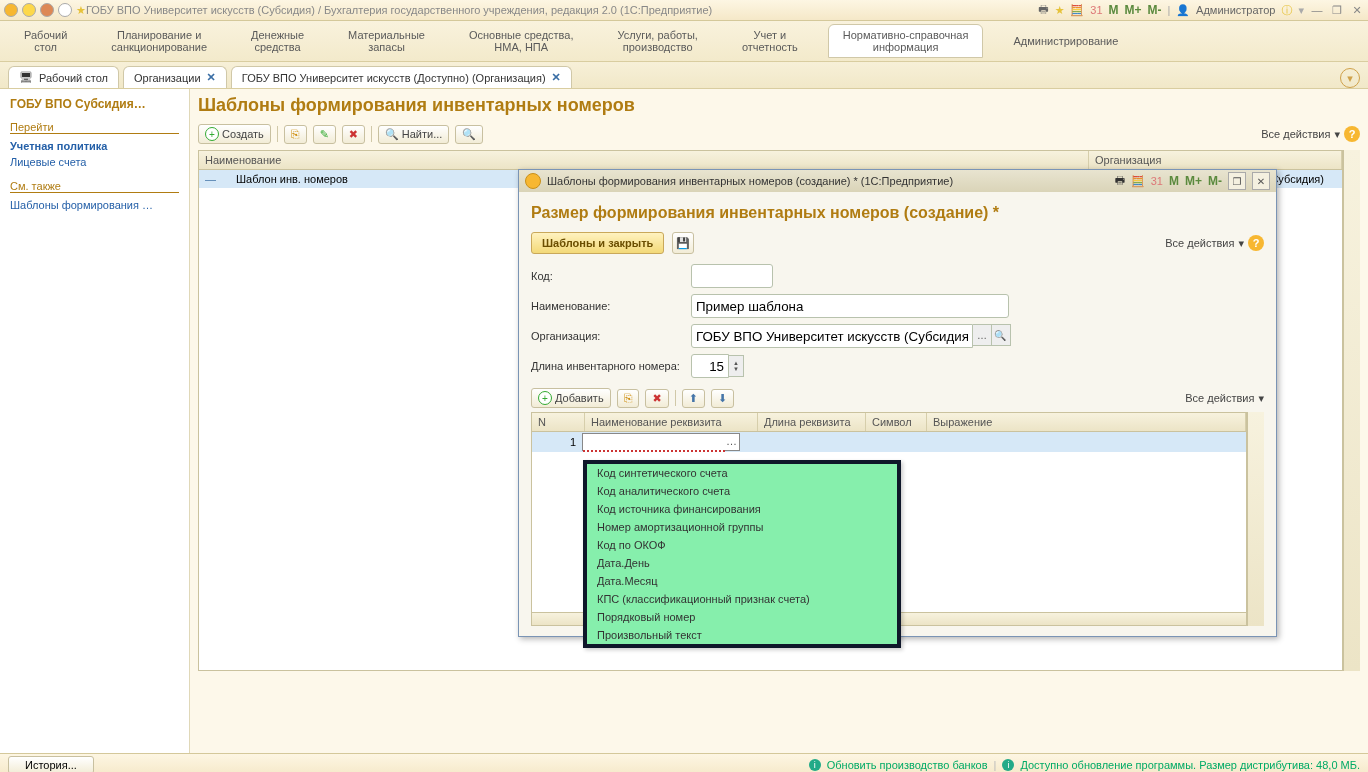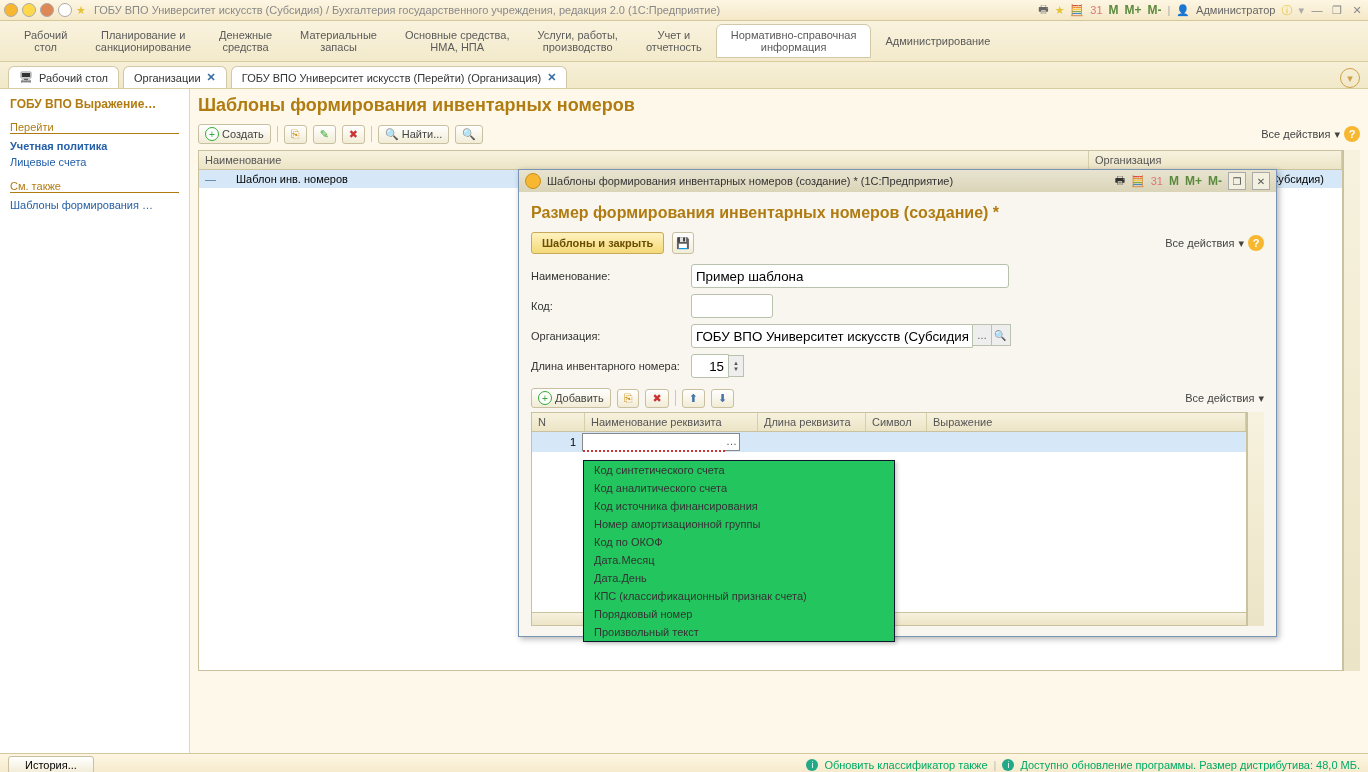--- a/index.html
+++ b/index.html
@@ -1,23 +1,23 @@
 <!DOCTYPE html>
 <html><head>
 <meta charset="utf-8">
 <style>
 html,body{margin:0;padding:0;font-family:Arial,sans-serif;font-size:11px;background:#fff;height:100%;overflow:hidden}
 .titlebar{height:20px;background:linear-gradient(#fdf6e3,#f5e8c8);border-bottom:1px solid #d4c89a;display:flex;align-items:center;padding:0 4px}
 .tb-left{display:flex;align-items:center;gap:4px}
 .tb-dot{width:12px;height:12px;border-radius:50%;border:1px solid #aaa}
-.tb-title{color:#888;margin-left:8px;white-space:nowrap;overflow:hidden}
+.tb-title{color:#888;white-space:nowrap;overflow:hidden}
 .tb-right{margin-left:auto;display:flex;align-items:center;gap:6px;color:#666}
 .mbtn{color:#5b8a3e;font-weight:bold;font-size:12px}
 .win-ctrl{width:14px;height:14px;display:inline-flex;align-items:center;justify-content:center;color:#888}
-.menubar{height:40px;background:linear-gradient(#f9f2dd,#f3eacb);border-bottom:1px solid #d9cda0;display:flex;align-items:center;padding:0 10px;gap:0}
+.menubar{height:40px;background:linear-gradient(#f9f2dd,#f3eacb);border-bottom:1px solid #d9cda0;display:flex;align-items:center;padding:0 10px;gap:16px}
 .menu-item{padding:4px 14px;text-align:center;color:#5a5a5a;font-size:11px;line-height:12px}
 .menu-item.active{background:#fff;border:1px solid #d0c8a8;border-radius:6px 6px 0 0}
 .tabbar{height:26px;background:linear-gradient(#f7f0d8,#f1e8c8);display:flex;align-items:flex-end;padding:0 8px;border-bottom:1px solid #d9cda0}
 .doc-tab{background:#fff;border:1px solid #d0c8a8;border-bottom:none;border-radius:6px 6px 0 0;padding:4px 10px;display:flex;align-items:center;gap:6px;margin-right:4px;color:#333}
 .doc-tab .close-x{color:#3a6ea5;font-weight:bold}
 .tab-expand{margin-left:auto;width:18px;height:18px;border:1px solid #cfa14a;border-radius:50%;display:flex;align-items:center;justify-content:center;color:#cfa14a}
 .body-row{display:flex;height:calc(100% - 20px - 40px - 26px - 22px)}
 .sidebar{width:190px;background:#fff;border-right:1px solid #e0d8b8;padding:8px 10px;box-sizing:border-box}
 .sidebar h3{margin:0 0 10px 0;font-size:12px;color:#b07c12;font-weight:bold;white-space:nowrap;overflow:hidden}
 .side-head{color:#b07c12;font-weight:normal;border-bottom:1px solid #b07c12;margin:10px 0 4px 0}
@@ -63,21 +63,21 @@
 .inner-grid{border:1px solid #cac29e;background:#fff}
 .ig-head{display:flex;background:linear-gradient(#f7f2de,#ece4c6);border-bottom:1px solid #cac29e}
 .ig-head .gh{padding:3px 6px;border-right:1px solid #d6ceab;color:#555}
 .ig-row{display:flex;background:#d6e8f7;height:20px;align-items:center}
 .ig-row .gc{padding:0 4px;border-right:1px solid transparent;height:100%;display:flex;align-items:center}
 .ig-row .editing{background:#fff;border:1px solid #888;margin:1px;height:16px;flex:1;position:relative}
 .ig-row .editing input{border:none;width:calc(100% - 18px);height:100%;outline:none;padding:0 2px;font-size:11px}
 .ig-row .editing .dd{position:absolute;right:2px;top:1px;color:#555}
 .ig-body{height:160px}
 .ig-foot{height:12px;background:linear-gradient(#f7f2de,#ece4c6);border-top:1px solid #cac29e}
-.dropdown{position:absolute;border:1px solid #0f172a;background:#22c55e;box-shadow:2px 2px 4px rgba(0,0,0,.2)}
+.dropdown{position:absolute;border:4px solid #0f172a;background:#86efac;box-shadow:2px 2px 4px rgba(0,0,0,.2)}
 .dropdown .opt{padding:3px 10px;color:#333;white-space:nowrap}
 .help-ico{width:16px;height:16px;border-radius:50%;background:#f7b731;color:#fff;display:flex;align-items:center;justify-content:center;font-size:11px;font-weight:bold}
 .scroll-v{width:16px;background:linear-gradient(#f7f2de,#ece4c6);border-left:1px solid #cac29e}
 </style>
 </head>
 <body>
 
 <div class="titlebar">
   <div class="tb-left">
     <span class="tb-dot" style="background:#f7b731"></span>
@@ -121,29 +121,29 @@
 <div class="tabbar">
   <div class="doc-tab">
     <span>🖥</span>
     <span>Рабочий стол</span>
   </div>
   <div class="doc-tab">
     <span>Организации</span>
     <span class="close-x">✕</span>
   </div>
   <div class="doc-tab">
-    <span>ГОБУ ВПО Университет искусств (Перейти) (Организация)</span>
+    <span>ГОБУ ВПО Университет искусств (Доступно) (Организация)</span>
     <span class="close-x">✕</span>
   </div>
   <div class="tab-expand">▾</div>
 </div>
 
 <div class="body-row">
   <div class="sidebar">
-    <h3>ГОБУ ВПО Выражение…</h3>
+    <h3>ГОБУ ВПО Субсидия…</h3>
     <div id="sidebar-sections">
         <div class="side-head">Перейти</div>
         <div class="side-link bold">Учетная политика</div>
         <div class="side-link">Лицевые счета</div>
         <div class="side-head">См. также</div>
         <div class="side-link">Шаблоны формирования …</div>
       </div>
   </div>
   <div class="main">
     <h1>Шаблоны формирования инвентарных номеров</h1>
@@ -215,26 +215,26 @@
           <div class="icon-btn">
               <span>💾</span>
             </div>
           <div class="all-actions">
             <span>Все действия</span>
             <span>▾</span>
             <span class="help-ico">?</span>
           </div>
         </div>
         <div class="form-row">
+          <label>Код:</label>
+          <input class="inp" style="width: 72px;" value="">
+        </div>
+        <div class="form-row">
           <label>Наименование:</label>
           <input class="inp" style="width: 308px;" value="Пример шаблона">
-        </div>
-        <div class="form-row">
-          <label>Код:</label>
-          <input class="inp" style="width: 72px;" value="">
         </div>
         <div class="form-row">
           <label>Организация:</label>
           <div class="sel-wrap">
             <input class="inp" style="width: 272px; border-radius: 3px 0px 0px 3px;" value="ГОБУ ВПО Университет искусств (Субсидия)">
             <div class="sel-btn">…</div>
             <div class="sel-btn">🔍</div>
           </div>
         </div>
         <div class="form-row">
@@ -297,33 +297,33 @@
           <div class="scroll-v" style="height:auto"></div>
         </div>
       </div>
 
       <div class="dropdown" style="left:64px;top:290px;width:310px" id="dropdown">
           <div class="opt">Код синтетического счета</div>
           <div class="opt">Код аналитического счета</div>
           <div class="opt">Код источника финансирования</div>
           <div class="opt">Номер амортизационной группы</div>
           <div class="opt">Код по ОКОФ</div>
+          <div class="opt">Дата.День</div>
           <div class="opt">Дата.Месяц</div>
-          <div class="opt">Дата.День</div>
           <div class="opt">КПС (классификационный признак счета)</div>
           <div class="opt">Порядковый номер</div>
           <div class="opt">Произвольный текст</div>
         </div>
     </div>
 
   </div>
 </div>
 
 <div class="statusbar">
   <div class="history-btn">История...</div>
   <div class="status-right">
     <span class="i">i</span>
-    <span>Обновить классификатор также</span>
+    <span>Обновить производство банков</span>
     <span class="sep">|</span>
     <span class="i">i</span>
     <span>Доступно обновление программы. Размер дистрибутива: 48,0 МБ.</span>
   </div>
 </div>
 
 </body></html>

